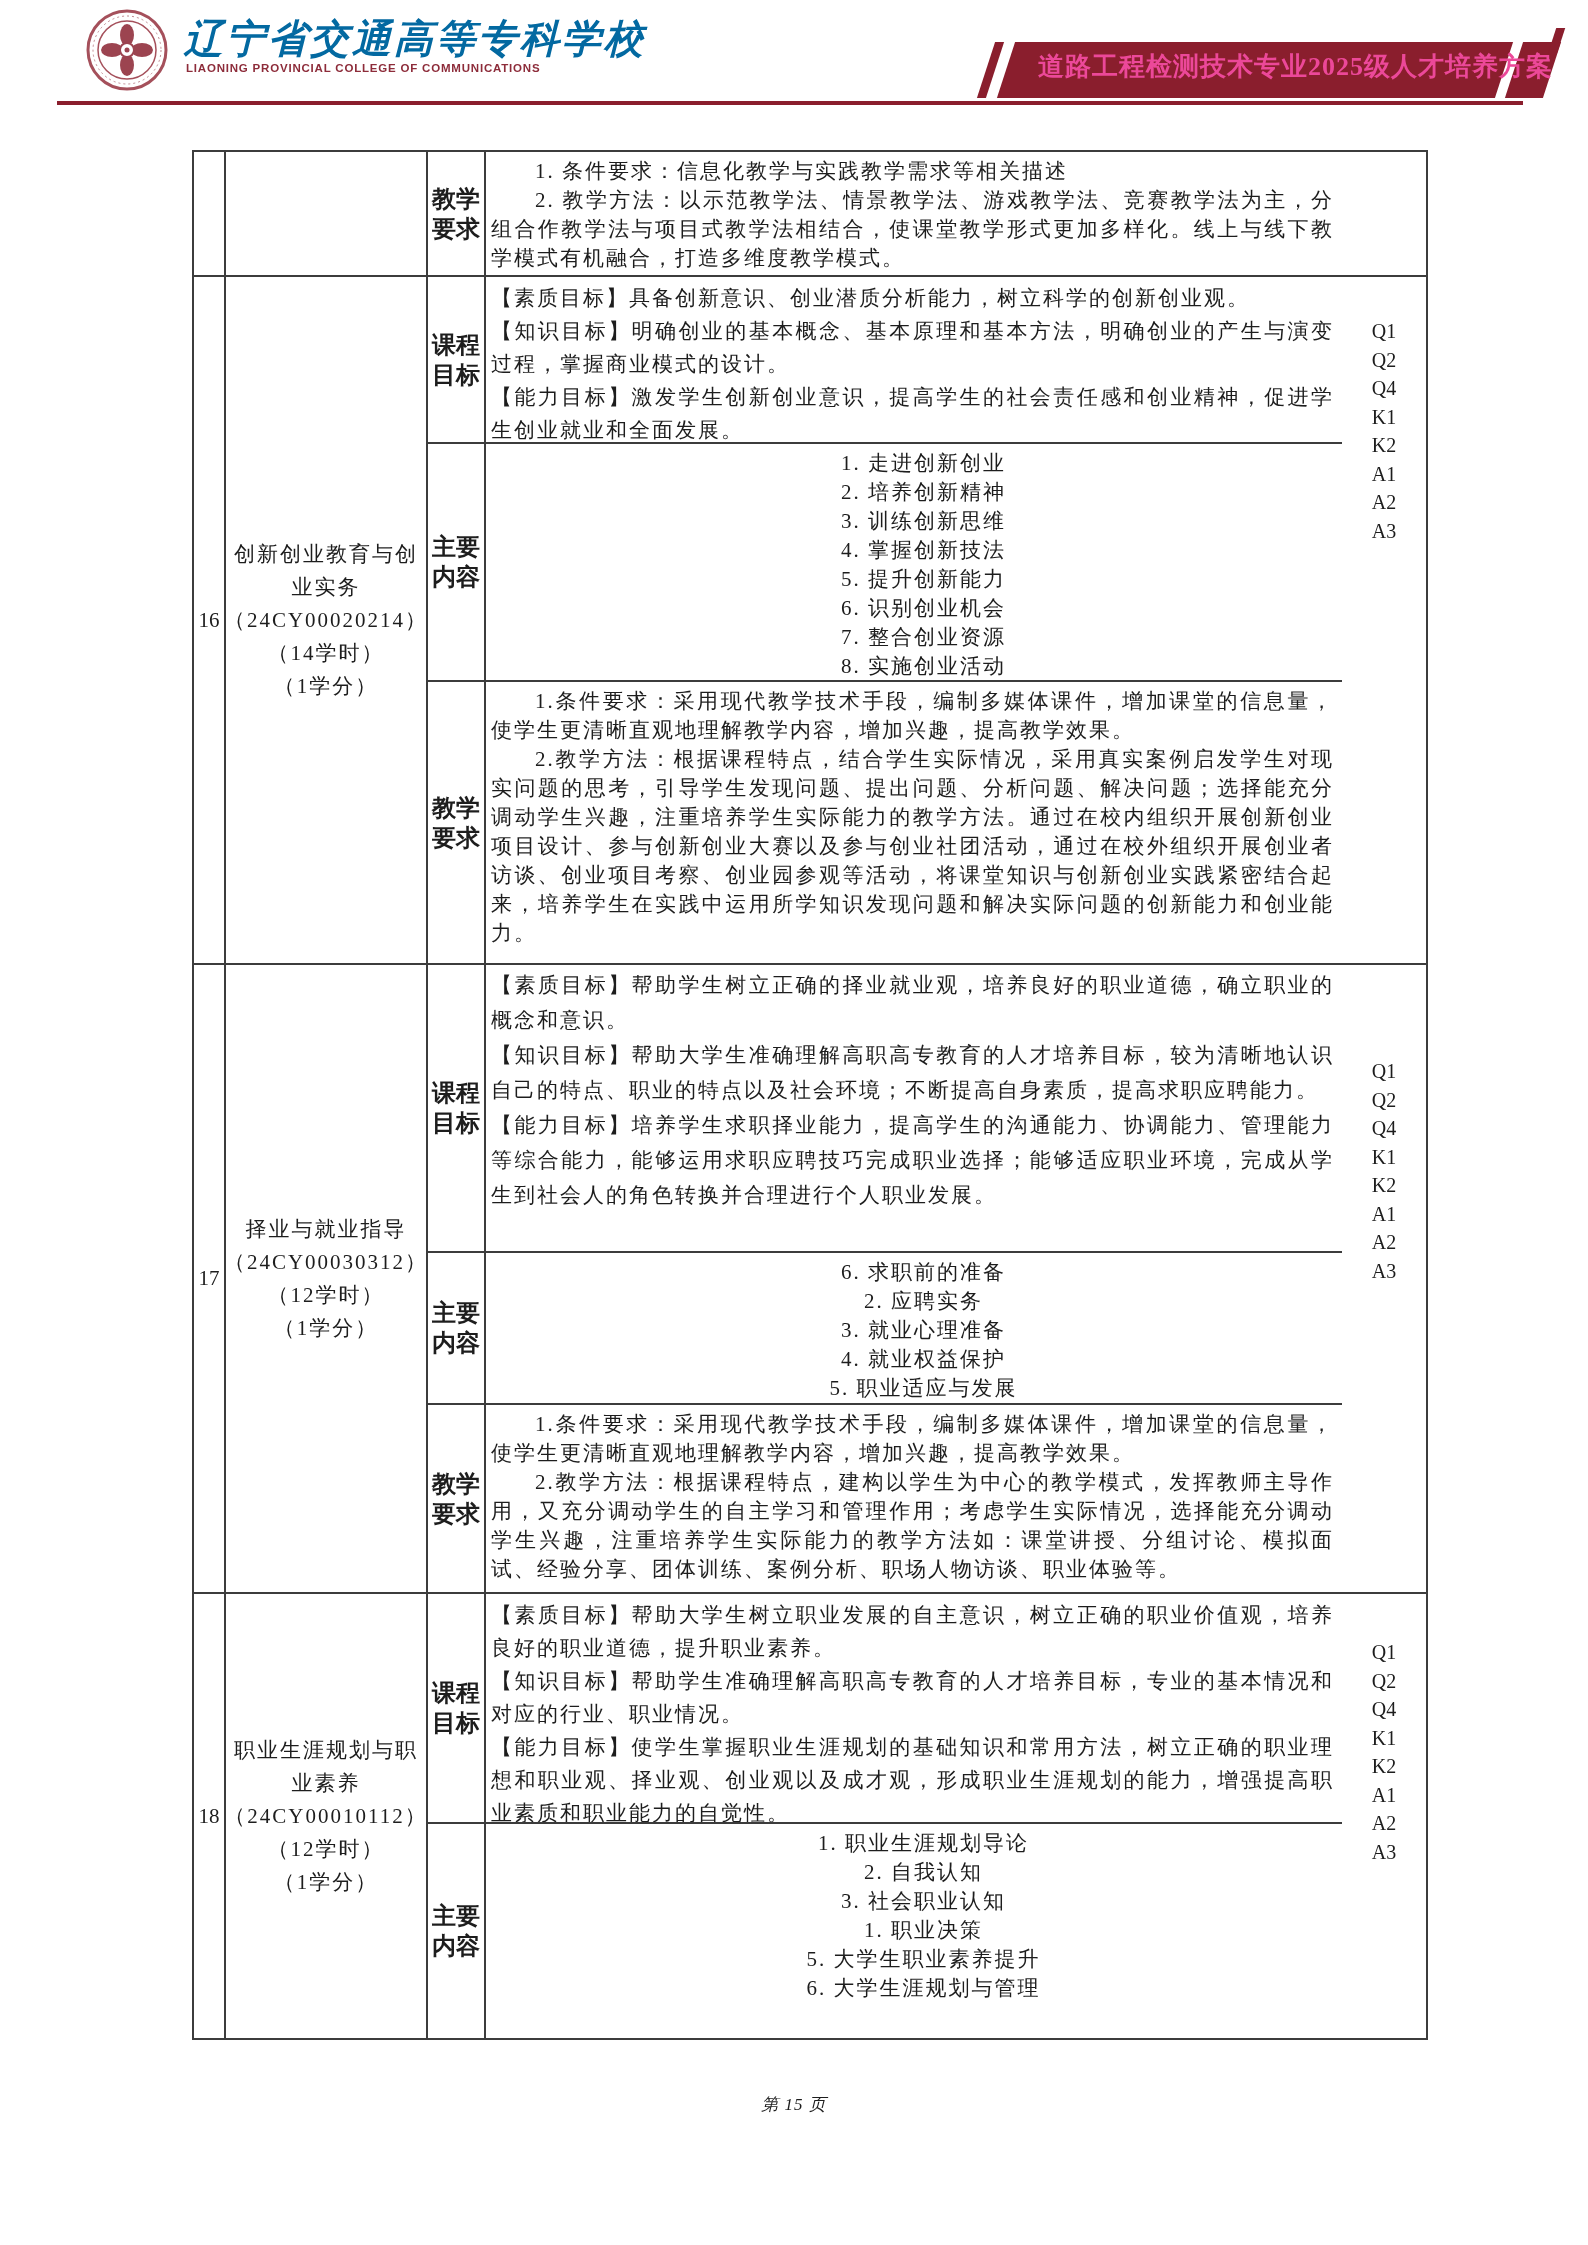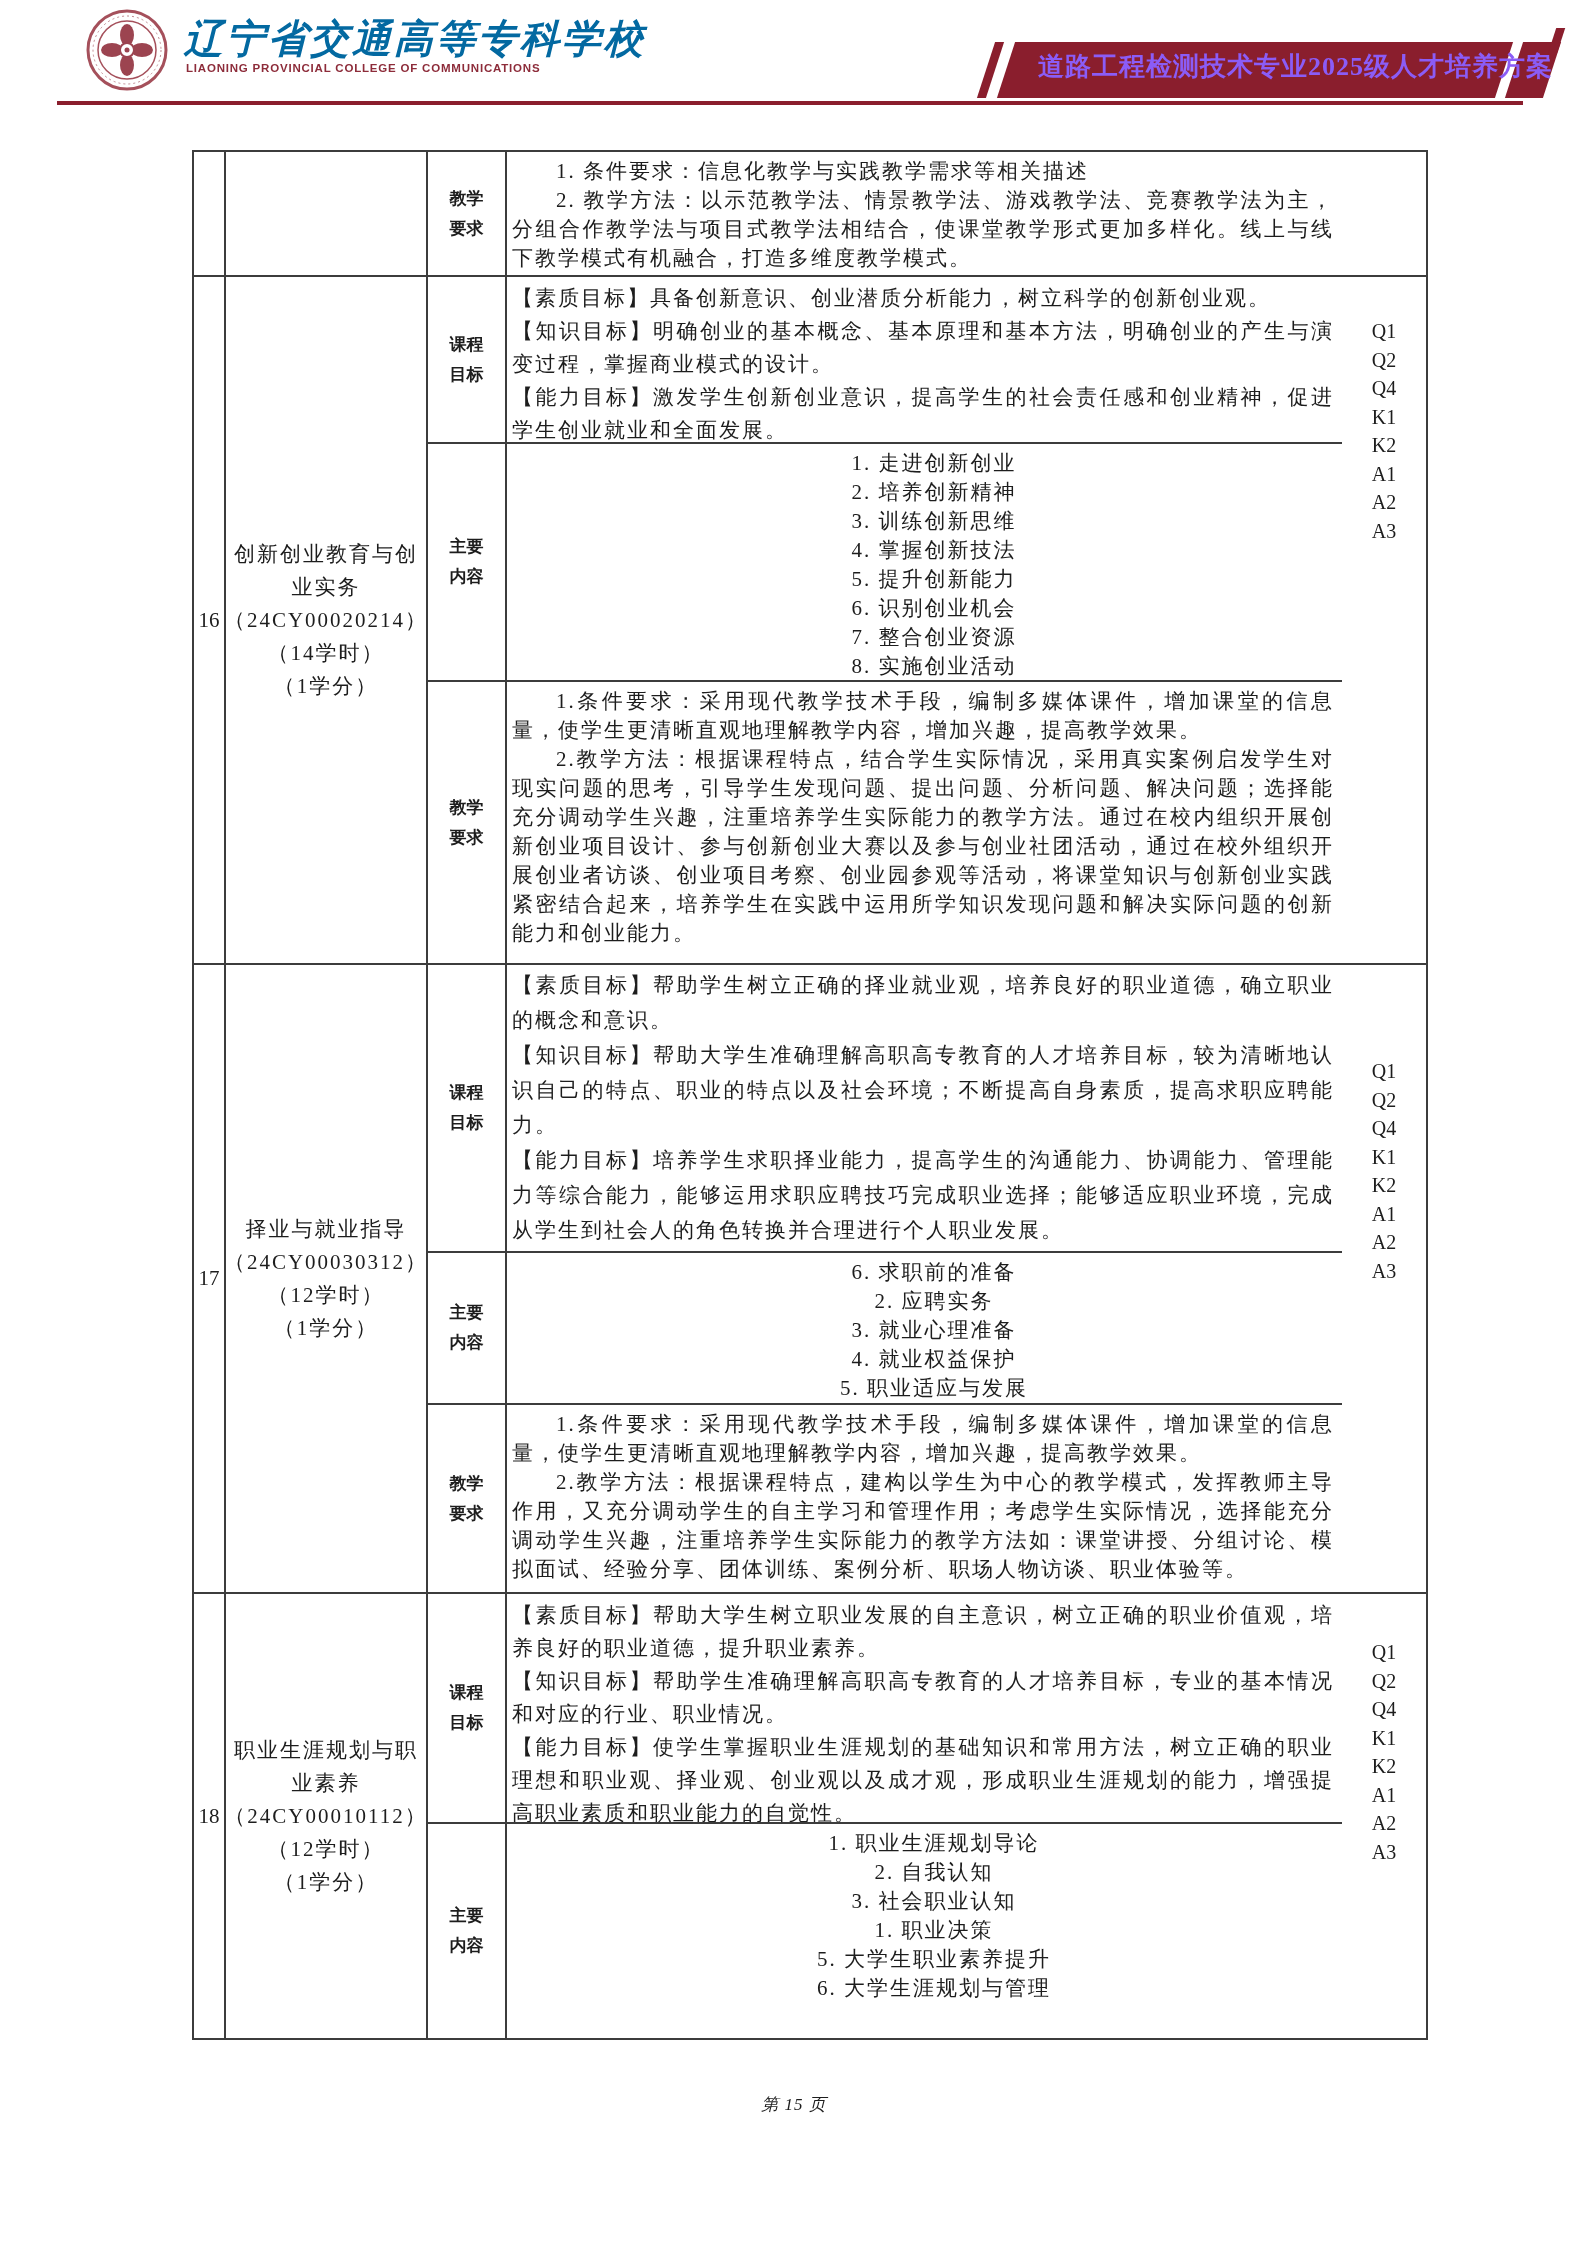--- a/index.html
+++ b/index.html
@@ -28,21 +28,21 @@
     position:absolute; left:57px; top:101px; width:1466px; height:4px;
     background:#8a1e2d;
   }
   .banner-piece { position:absolute; background:#8a1e2d; transform:skewX(-18deg); }
   .banner-slash-l  { left:986px;  top:42px; width:9px;  height:56px; }
   .banner-main     { left:1006px; top:42px; width:498px; height:56px; }
   .banner-slash-r  { left:1514px; top:42px; width:38px; height:56px; }
   .banner-slash-tip{ left:1552px; top:28px; width:9px;  height:26px; }
   .banner-text {
     position:absolute; left:1038px; top:49px; width:470px;
-    font-size:26px; font-weight:700; color:#8b5cf6; letter-spacing:1px;
+    font-size:26px; font-weight:700; color:#ec4899; letter-spacing:1px;
     white-space:nowrap;
   }
 
   
   .ctable {
     position:absolute; left:192px; top:150px; width:1236px; height:1890px;
     border:2px solid #3c3c3c; display:flex; flex-direction:column;
     font-size:21px; line-height:29px;
   }
   .trow { display:flex; flex-direction:row; width:100%; }
@@ -53,23 +53,23 @@
   }
   .cell-name {
     width:202px; border-right:2px solid #3c3c3c; display:flex;
     align-items:center; justify-content:center; text-align:center;
     white-space:pre-line; line-height:33px; letter-spacing:2px; padding:4px;
   }
   .mid { width:914px; display:flex; flex-direction:column; }
   .subrow { display:flex; flex-direction:row; width:100%; }
   .subrow.bb { border-bottom:2px solid #3c3c3c; }
   .cell-label {
-    width:79px; border-right:2px solid #3c3c3c; display:flex;
+    width:58px; border-right:2px solid #3c3c3c; display:flex;
     align-items:center; justify-content:center; text-align:center;
-    font-weight:700; white-space:pre-line; line-height:30px; font-size:17px;
+    font-weight:700; white-space:pre-line; line-height:30px; font-size:24px;
   }
   .cell-content {
     flex:1; padding:5px 8px 0 5px; text-align:justify; letter-spacing:2px;
     overflow:hidden;
   }
   .cell-content .p-indent { text-indent:2.1em; }
   .cell-content .p-item   { padding-left:1.05em; text-align:center; }
   .cell-codes {
     width:84px; display:flex; flex-direction:column; align-items:center;
     font-size:20px; line-height:28.5px; letter-spacing:0;

